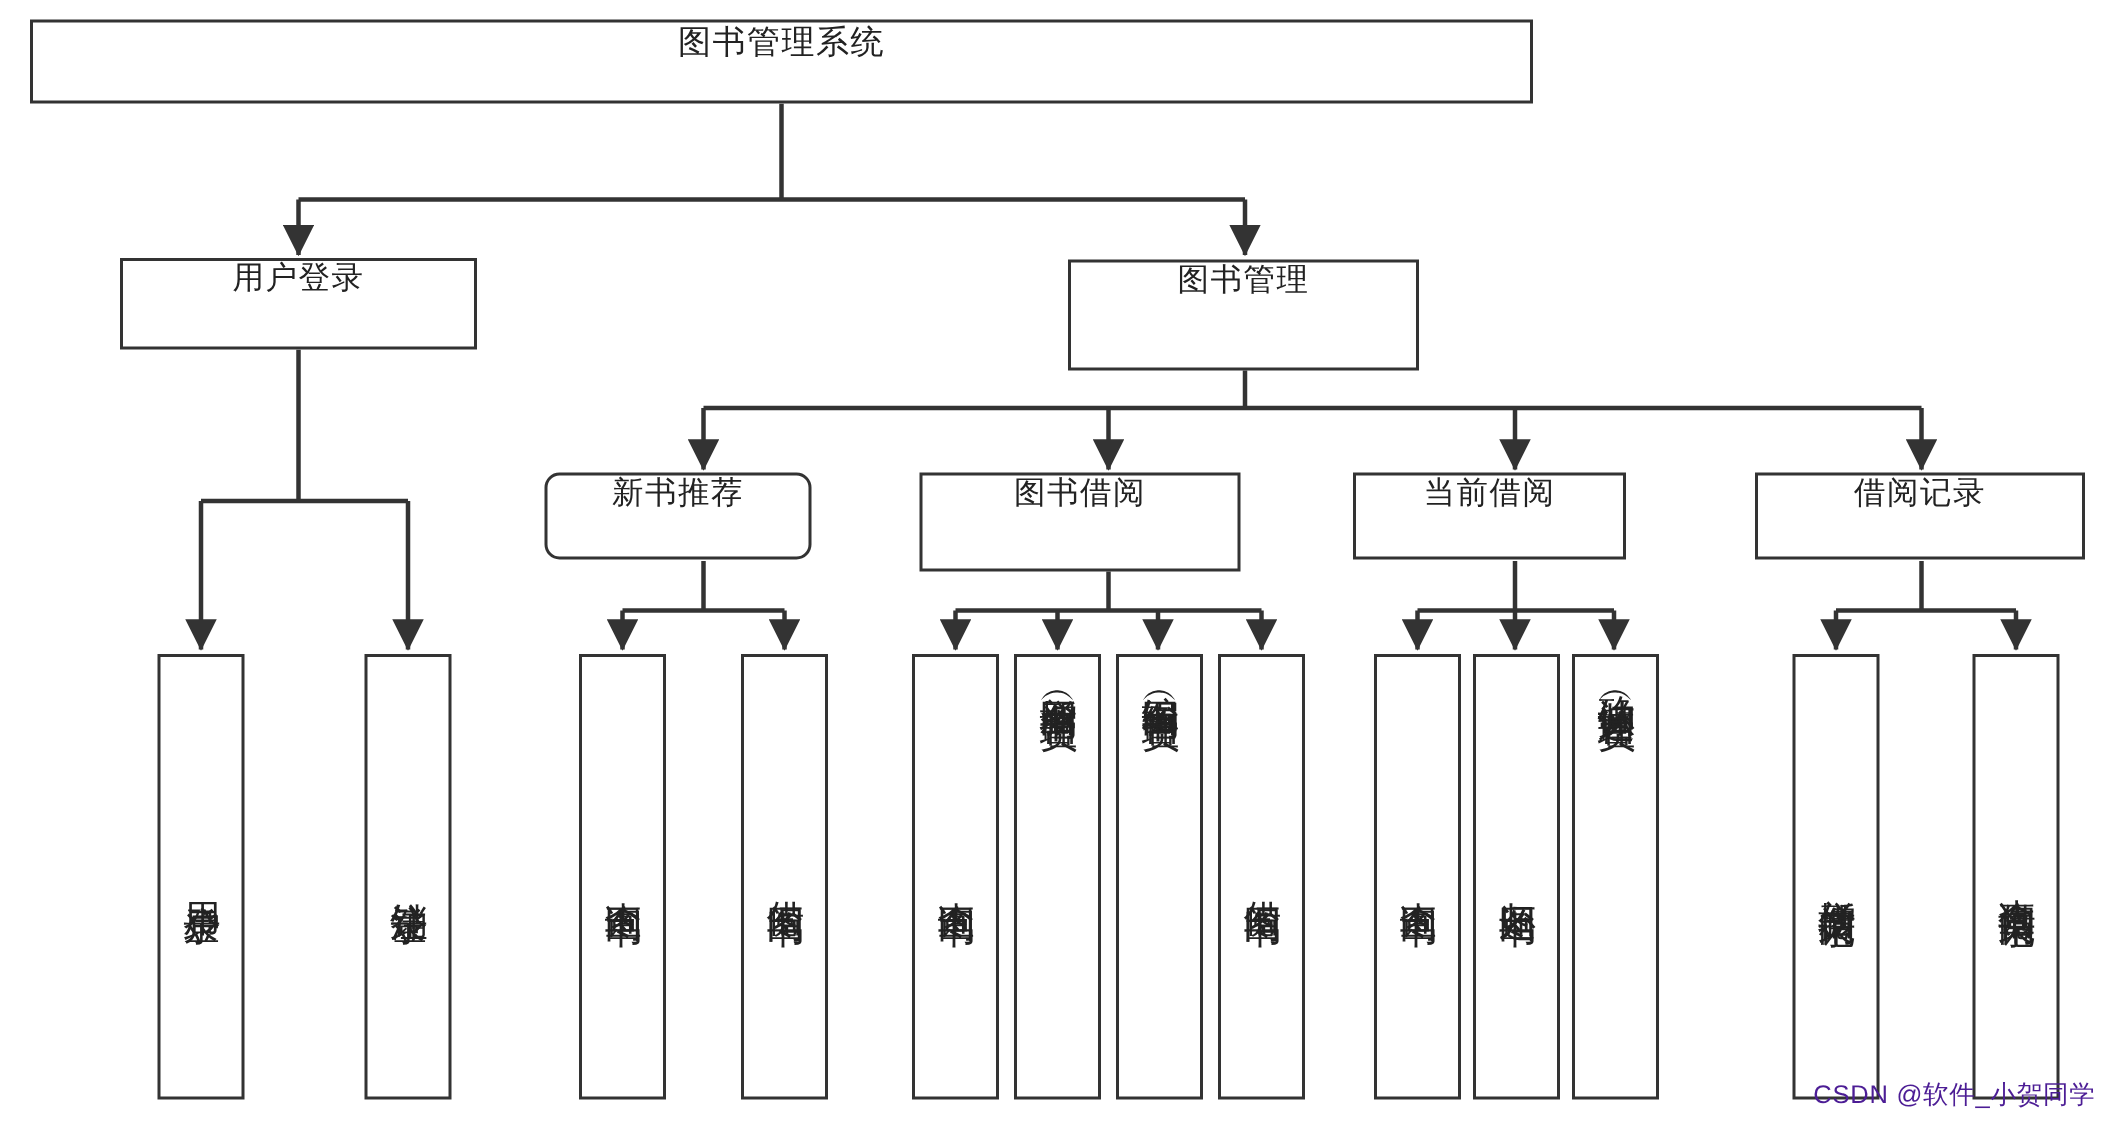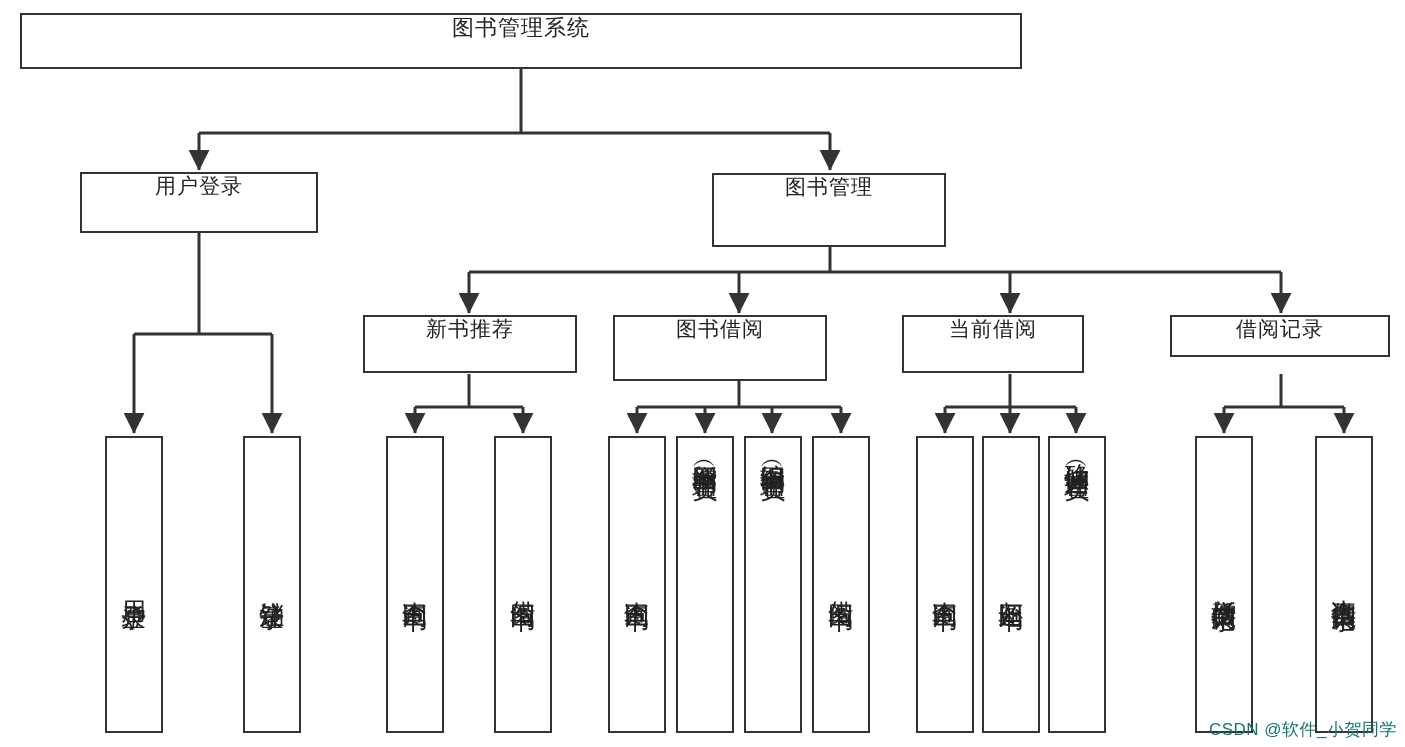--- a/index.html
+++ b/index.html
@@ -73,21 +73,21 @@
   .node.vertical.centered {
     align-items: center;
     padding-top: 0;
   }
   
   #watermark {
     position: absolute;
     right: 8px;
     bottom: 6px;
     font-size: 17px;
-    color: #0f766e;
+    color: #4c1d95;
     white-space: nowrap;
     letter-spacing: 0.5px;
     pointer-events: none;
   }
 </style>
 </head>
 <body>
 
 <div id="diagram-root">
 
@@ -148,33 +148,33 @@
   </div>
 
   <div class="node horizontal" style="left:80px; top:172px; width:238px; height:61px;">
     <span class="node-label">用户登录</span>
   </div>
 
   <div class="node horizontal" style="left:712px; top:173px; width:234px; height:74px;">
     <span class="node-label">图书管理</span>
   </div>
 
-  <div class="node horizontal" style="left:363px; top:315px; width:214px; height:58px;">
+  <div class="node horizontal" style="left:363px; top:315px; width:178px; height:58px;border-radius:10px;">
     <span class="node-label">新书推荐</span>
   </div>
 
   <div class="node horizontal" style="left:613px; top:315px; width:214px; height:66px;">
     <span class="node-label">图书借阅</span>
   </div>
 
   <div class="node horizontal" style="left:902px; top:315px; width:182px; height:58px;">
     <span class="node-label">当前借阅</span>
   </div>
 
-  <div class="node horizontal" style="left:1170px; top:315px; width:220px; height:42px;">
+  <div class="node horizontal" style="left:1170px; top:315px; width:220px; height:58px;">
     <span class="node-label">借阅记录</span>
   </div>
 
   <div class="node vertical centered" style="left:105px; top:436px; width:58px; height:297px;">
     <span class="node-label">用户登录</span>
   </div>
   <div class="node vertical centered" style="left:243px; top:436px; width:58px; height:297px;">
     <span class="node-label">注销登录</span>
   </div>
 

